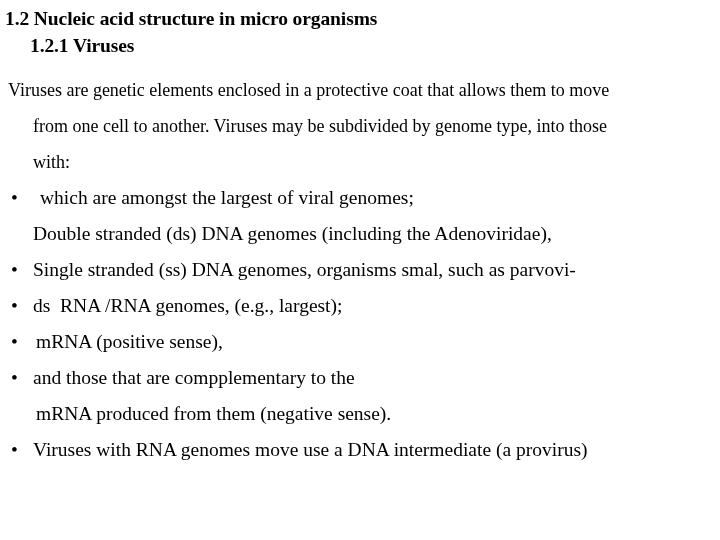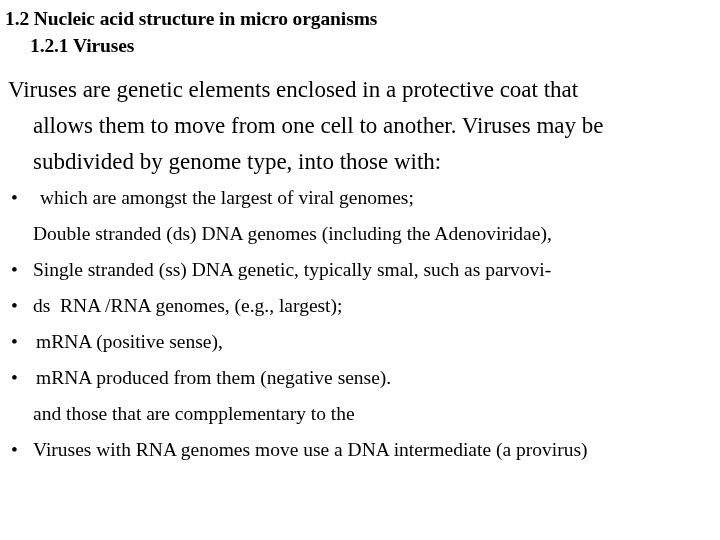--- a/index.html
+++ b/index.html
@@ -48,21 +48,21 @@
     white-space: pre;
     letter-spacing: -0.1px;
   }
 
   
   .body-block {
     margin-top: 12px;
   }
 
   .para {
-    font-size: 23px;
+    font-size: 18px;
     line-height: 36px;
     margin: 0;
     padding-left: 33px;
     text-indent: -25px;   
     padding-right: 0;
     white-space: pre-wrap;
   }
 
   
   .bullet-list {
@@ -116,37 +116,37 @@
     <ul class="bullet-list">
 
       <li class="bullet-item">
         <span class="bullet-marker">•</span>
         <span class="bullet-line cont-a">which are amongst the largest of viral genomes;</span>
         <span class="bullet-line">Double stranded (ds) DNA genomes (including the Adenoviridae),</span>
       </li>
 
       <li class="bullet-item">
         <span class="bullet-marker">•</span>
-        <span class="bullet-line">Single stranded (ss) DNA genetic, typically smal, such as parvovi-</span>
+        <span class="bullet-line">Single stranded (ss) DNA genomes, organisms smal, such as parvovi-</span>
       </li>
 
       <li class="bullet-item">
         <span class="bullet-marker">•</span>
         <span class="bullet-line">ds  RNA /RNA genomes, (e.g., largest);</span>
       </li>
 
       <li class="bullet-item">
         <span class="bullet-marker">•</span>
         <span class="bullet-line cont-c">mRNA (positive sense),</span>
       </li>
 
       <li class="bullet-item">
         <span class="bullet-marker">•</span>
+        <span class="bullet-line">and those that are compplementary to the</span>
         <span class="bullet-line cont-c">mRNA produced from them (negative sense).</span>
-        <span class="bullet-line">and those that are compplementary to the</span>
       </li>
 
       <li class="bullet-item">
         <span class="bullet-marker">•</span>
         <span class="bullet-line">Viruses with RNA genomes move use a DNA intermediate (a provirus)</span>
       </li>
 
     </ul>
   </div>
 

